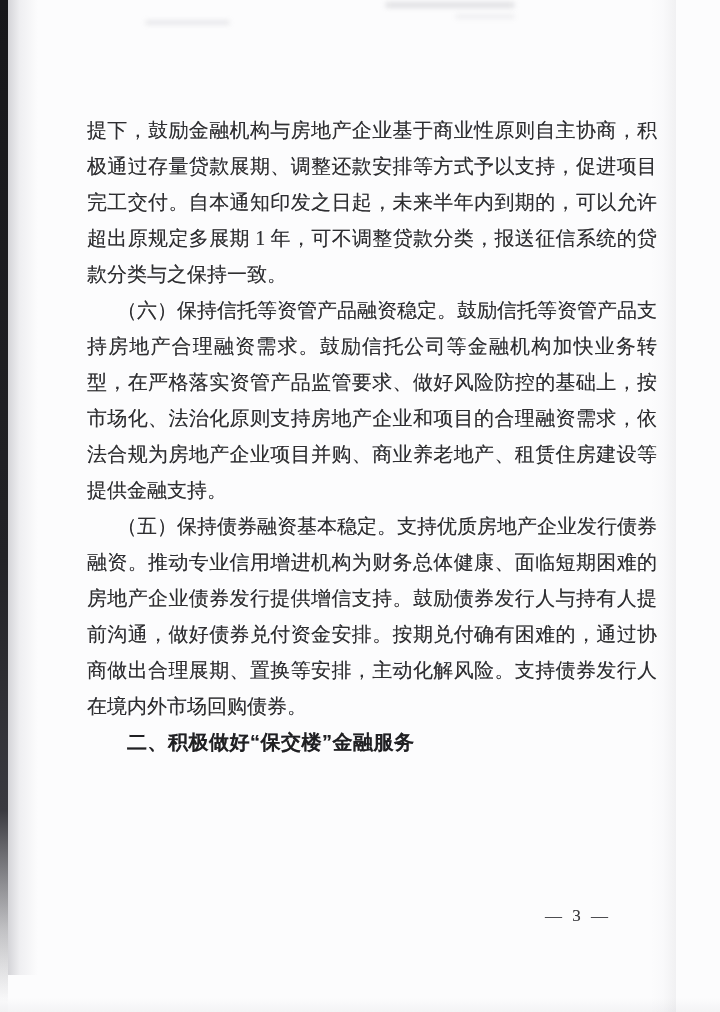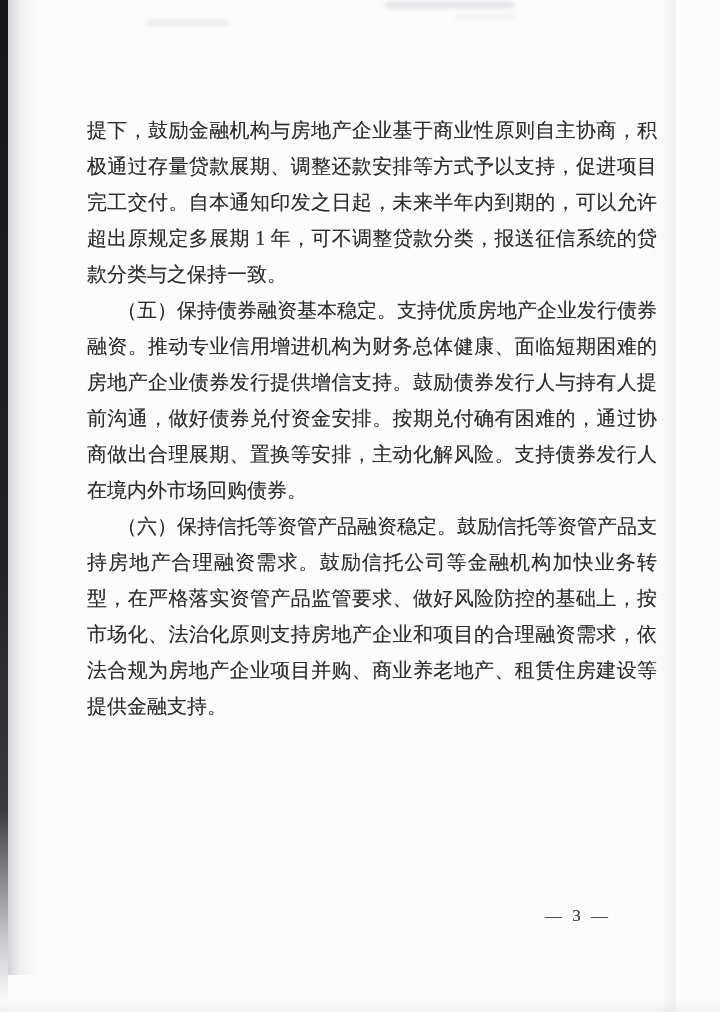--- a/index.html
+++ b/index.html
@@ -121,19 +121,20 @@
   <div class="edge-strip"></div>
   <div class="edge-shadow"></div>
   <div class="edge-shadow-right"></div>
   <div class="edge-shadow-bottom"></div>
   <div class="smudge s1"></div>
   <div class="smudge s2"></div>
   <div class="smudge s3"></div>
 
   <div class="text-block">
     <p class="body-par">提下，鼓励金融机构与房地产企业基于商业性原则自主协商，积极通过存量贷款展期、调整还款安排等方式予以支持，促进项目完工交付。自本通知印发之日起，未来半年内到期的，可以允许超出原规定多展期 1 年，可不调整贷款分类，报送征信系统的贷款分类与之保持一致。</p>
+    <p class="body-par indent">（六）保持信托等资管产品融资稳定。鼓励信托等资管产品支持房地产合理融资需求。鼓励信托公司等金融机构加快业务转型，在严格落实资管产品监管要求、做好风险防控的基础上，按市场化、法治化原则支持房地产企业和项目的合理融资需求，依法合规为房地产企业项目并购、商业养老地产、租赁住房建设等提供金融支持。</p>
     <p class="body-par indent">（五）保持债券融资基本稳定。支持优质房地产企业发行债券融资。推动专业信用增进机构为财务总体健康、面临短期困难的房地产企业债券发行提供增信支持。鼓励债券发行人与持有人提前沟通，做好债券兑付资金安排。按期兑付确有困难的，通过协商做出合理展期、置换等安排，主动化解风险。支持债券发行人在境内外市场回购债券。</p>
-    <p class="body-par indent">（六）保持信托等资管产品融资稳定。鼓励信托等资管产品支持房地产合理融资需求。鼓励信托公司等金融机构加快业务转型，在严格落实资管产品监管要求、做好风险防控的基础上，按市场化、法治化原则支持房地产企业和项目的合理融资需求，依法合规为房地产企业项目并购、商业养老地产、租赁住房建设等提供金融支持。</p>
+    <p class="heading-par">二、积极做好“保交楼”金融服务</p>
   </div>
 
   <div class="page-footer">— 3 —</div>
 
 </div>
 
 </body></html>

